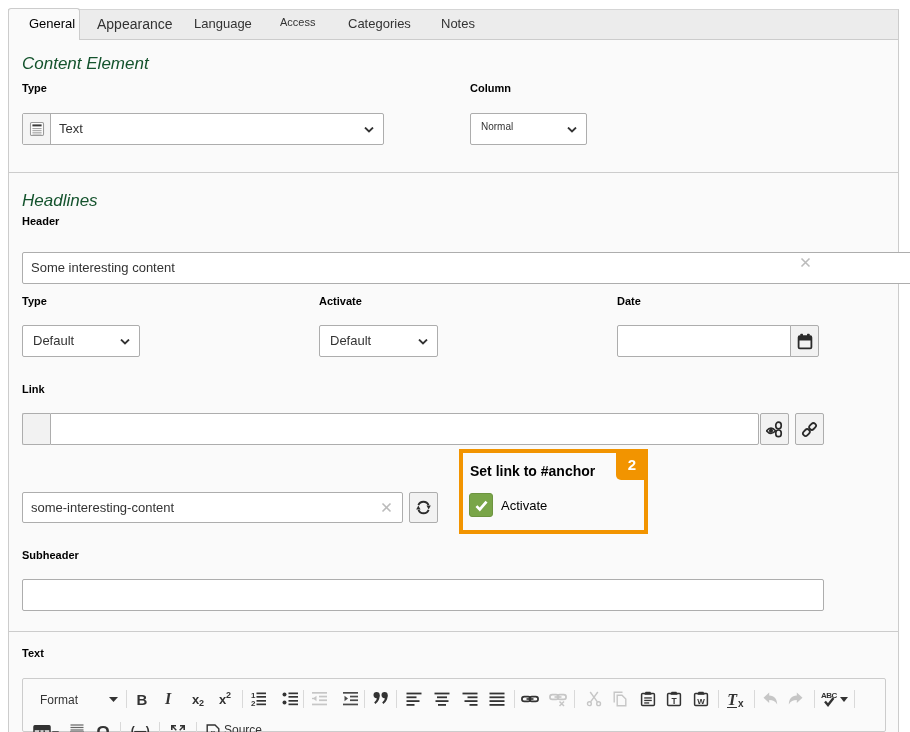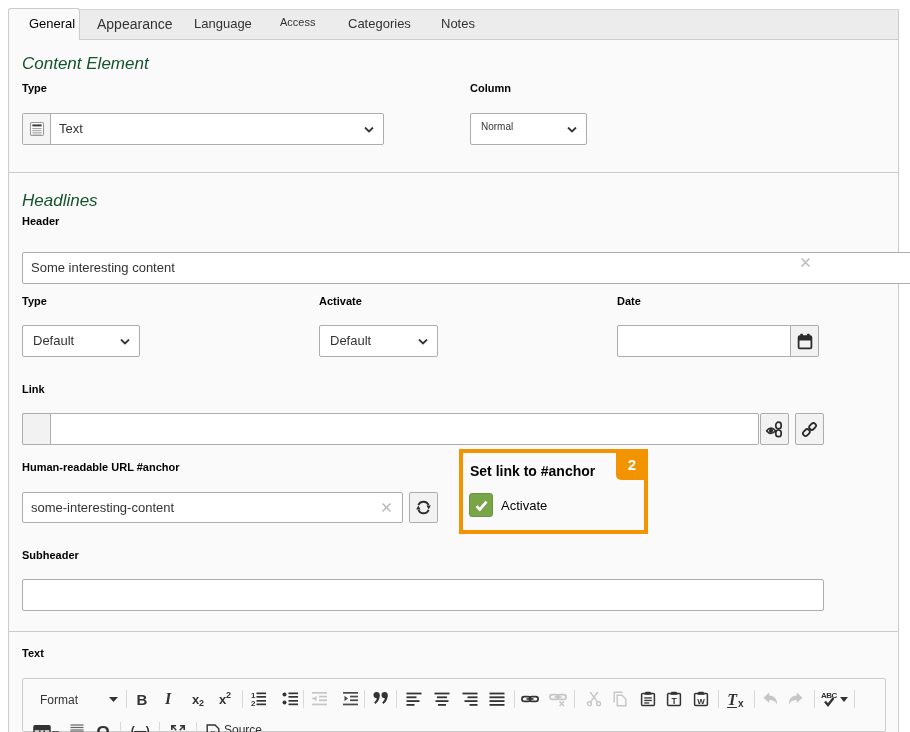--- a/index.html
+++ b/index.html
@@ -103,21 +103,20 @@
   </div>
   <div class="btn" style="left:795px; top:413px;">
     <svg width="17" height="17" viewBox="0 0 17 17">
       <g transform="rotate(45 8.5 8.5)" fill="none" stroke="#2b2b2b" stroke-width="1.8">
         <rect x="5.9" y="0.4" width="5.2" height="7.4" rx="2.6"></rect>
         <rect x="5.9" y="9.2" width="5.2" height="7.4" rx="2.6"></rect>
       </g>
     </svg>
   </div>
 
-  <div class="lbl" style="left:22px; top:459px;">Human-readable URL #anchor</div>
   <div class="inp" style="left:22px; top:492px; width:381px; height:31px;">some-interesting-content</div>
   <svg class="abs" style="left:381px; top:502px;" width="11" height="11" viewBox="0 0 11 11">
       <path d="M1.5 1.5 L9.5 9.5 M9.5 1.5 L1.5 9.5" stroke="#bbb" stroke-width="1.6"></path>
     </svg>
   <div class="btn" style="left:409px; top:492px; height:31px;">
     <svg width="17" height="17" viewBox="0 0 17 17">
       <path d="M3.4 6.2 A 5.4 5.4 0 0 1 13.5 6.2" fill="none" stroke="#2b2b2b" stroke-width="1.9"></path>
       <path d="M13.6 10.8 A 5.4 5.4 0 0 1 3.5 10.8" fill="none" stroke="#2b2b2b" stroke-width="1.9"></path>
       <path d="M11.5 6.6 L15.8 6.6 L13.65 10.6 Z" fill="#2b2b2b"></path>
       <path d="M1.2 10.4 L5.5 10.4 L3.35 6.4 Z" fill="#2b2b2b"></path>

